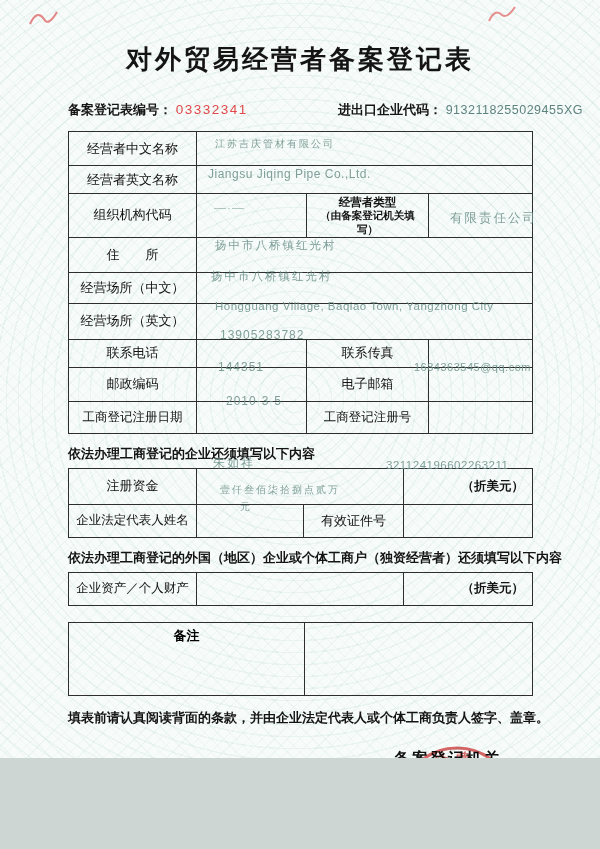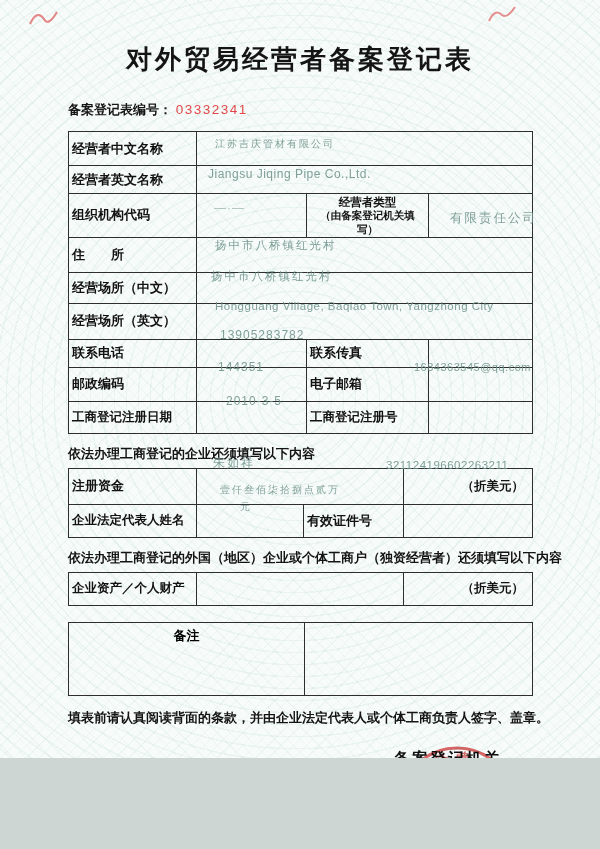--- a/index.html
+++ b/index.html
@@ -14,21 +14,21 @@
   }
   .title{margin:42px 0 0 0;text-align:center;font-size:26px;font-weight:bold;letter-spacing:3px;color:#141414;}
   .header-row{position:relative;margin-top:24px;height:20px;font-size:13px;}
   .hdr-label{font-weight:bold;color:#161616;}
   .hdr-left{position:absolute;left:68px;top:0;}
   .hdr-right{position:absolute;left:338px;top:0;}
   .red-number{color:#e0484a;letter-spacing:1.5px;font-size:13.5px;}
   .code-value{color:#5d837f;letter-spacing:0.5px;font-size:12.5px;}
   table{border-collapse:collapse;table-layout:fixed;margin-left:68px;width:464px;}
   td{border:1px solid #2e2e2e;padding:1px 3px;overflow:hidden;}
-  .lbl{font-weight:bold;font-size:13px;color:#121212;}
+  .lbl{font-weight:normal;font-size:13px;text-align:center;color:#121212;}
   .lbl-sm{font-weight:bold;font-size:11.5px;text-align:center;color:#121212;line-height:1.25;}
   .sub{font-size:10.5px;display:block;}
   .heading{margin:11px 0 5px 68px;font-size:13px;font-weight:bold;color:#141414;}
   .usd{font-size:12.5px;font-weight:bold;text-align:right;padding-right:8px;color:#141414;}
   .remarks-table td{vertical-align:top;}
   .remarks-lbl{font-weight:bold;font-size:13px;text-align:center;padding:4px 8px;}
   .notice{margin:13px 0 0 68px;font-size:13px;font-weight:bold;color:#141414;}
   .footer{position:relative;height:150px;margin-top:8px;}
   .authority{position:absolute;left:394px;top:14px;font-size:16px;font-weight:bold;letter-spacing:2px;color:#111;}
   .sign{position:absolute;left:420px;top:40px;font-size:20px;font-weight:normal;letter-spacing:16px;color:#111;}
@@ -50,20 +50,24 @@
     <path d="M489,21 q6,-13 13,-6 q5,4 13,-8" fill="none" stroke="rgba(216,72,72,0.6)" stroke-width="2"></path>
   </svg>
 
   <div class="title">对外贸易经营者备案登记表</div>
 
   <div class="header-row">
     <span class="hdr-left">
       <span class="hdr-label">备案登记表编号：</span>
       <span class="red-number">03332341</span>
     </span>
+    <span class="hdr-right">
+      <span class="hdr-label">进出口企业代码：</span>
+      <span class="code-value">9132118255029455XG</span>
+    </span>
   </div>
 
   <table style="margin-top:10px;">
     <colgroup>
         <col style="width:128px">
         <col style="width:110px">
         <col style="width:122px">
         <col style="width:104px">
       </colgroup>
     <tbody>

